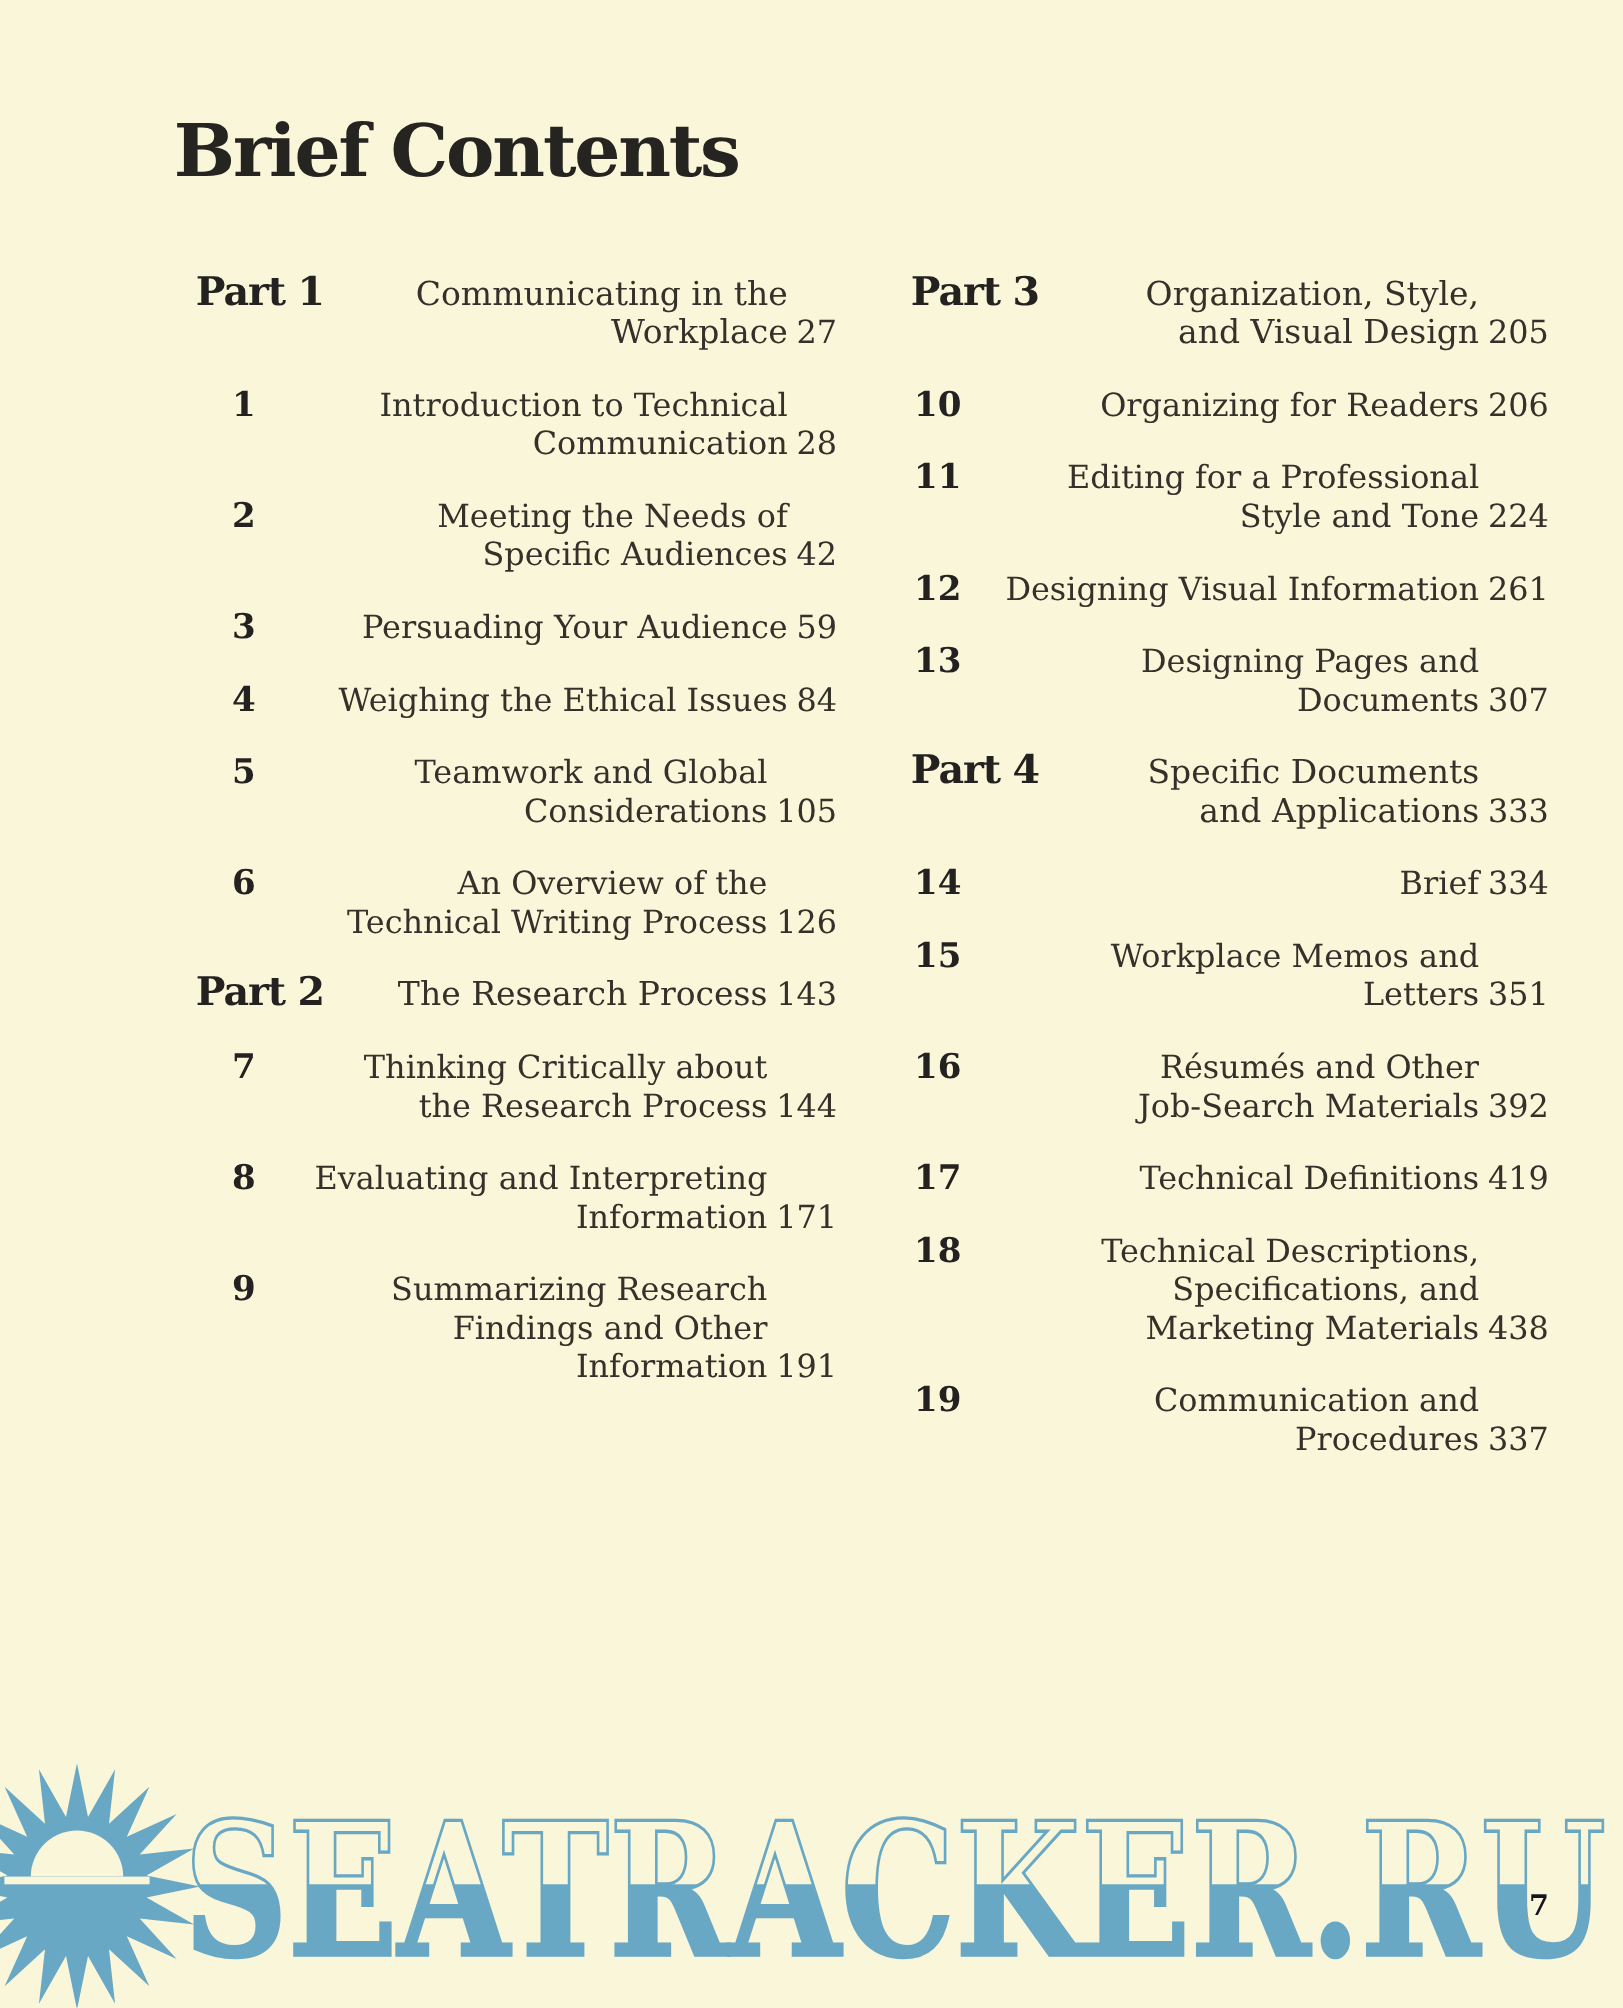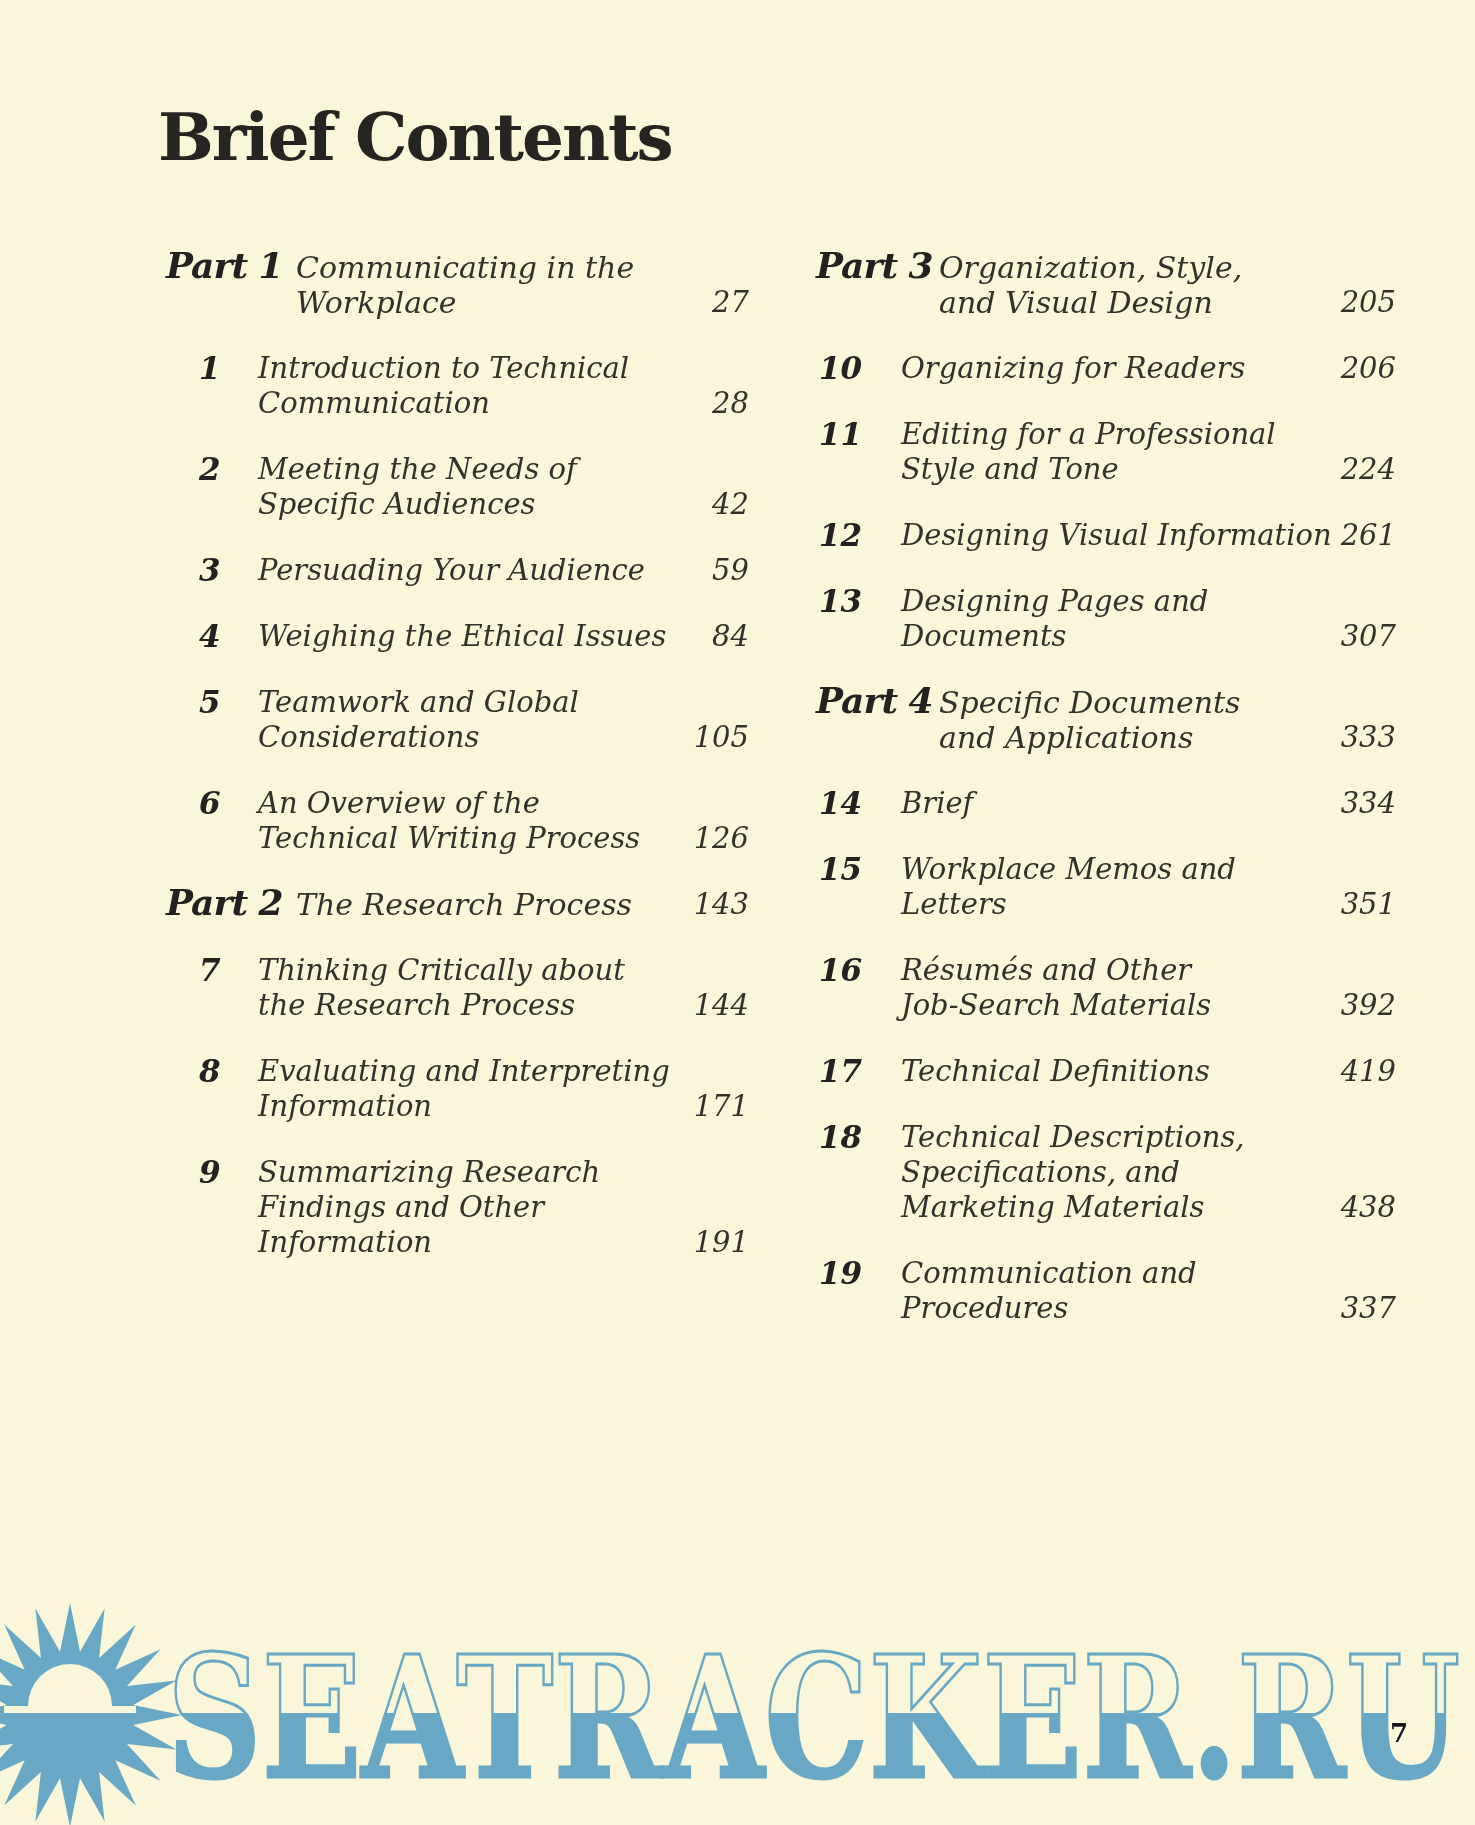--- a/index.html
+++ b/index.html
@@ -18,39 +18,39 @@
     margin: 0;
     font-size: 66px;
     font-weight: bold;
     letter-spacing: -2px;
     color: #262420;
     font-family: "DejaVu Serif", serif;
   }
 
   .toc {
     position: absolute;
-    left: 166px; top: 250px;
+    left: 178px; top: 250px;
     display: flex;
     gap: 67px;
-    font-style: italic;
   }
   .col { display: block; }
   .col.left  { width: 583px; }
   .col.right { width: 580px; }
 
   .row {
     display: flex;
     align-items: flex-start;
     margin-bottom: 31px;
     font-size: 29px;
     line-height: 35px;
   }
   .row .title {
     flex: 1;
     white-space: pre-line;
+    text-align: right;
   }
   .page-num {
     margin-left: auto;
     align-self: flex-end;
     padding-left: 8px;
     color: #33312a;
   }
 
   .part-label {
     width: 130px;

